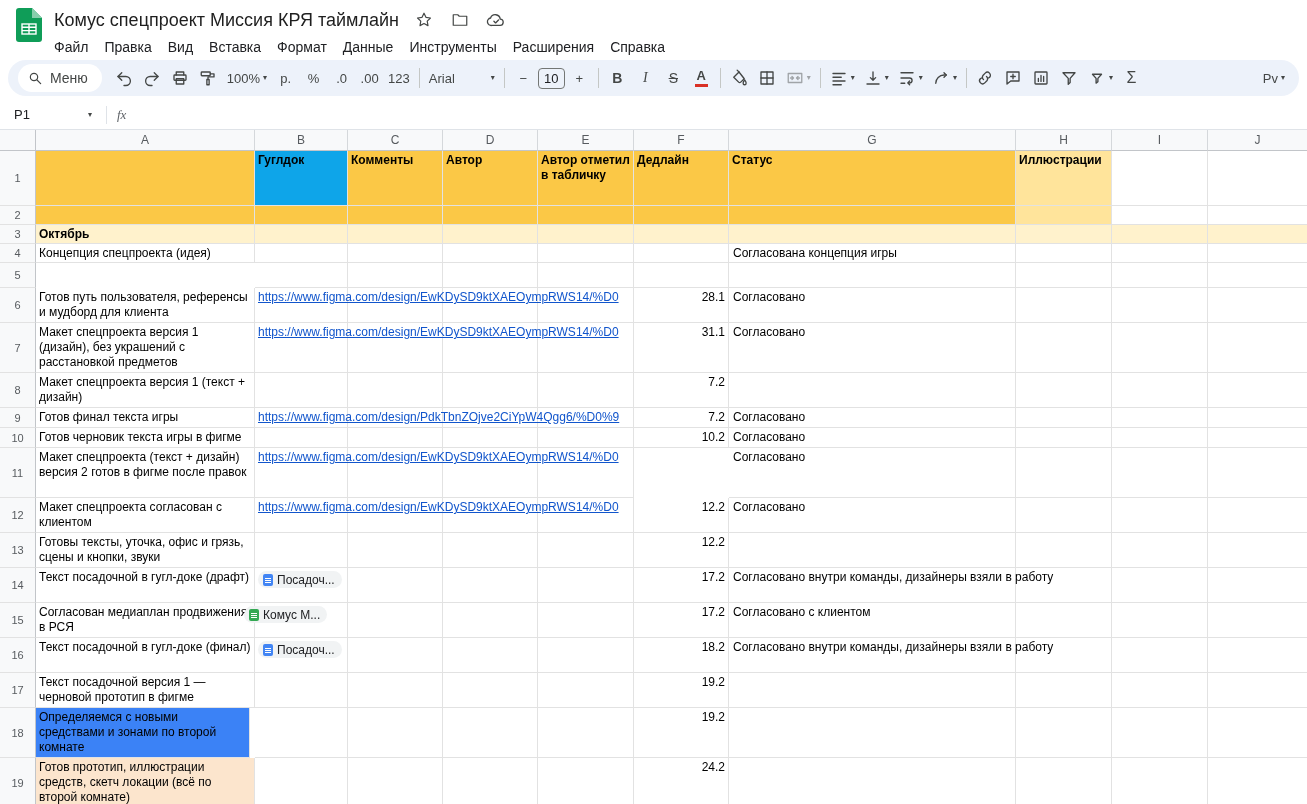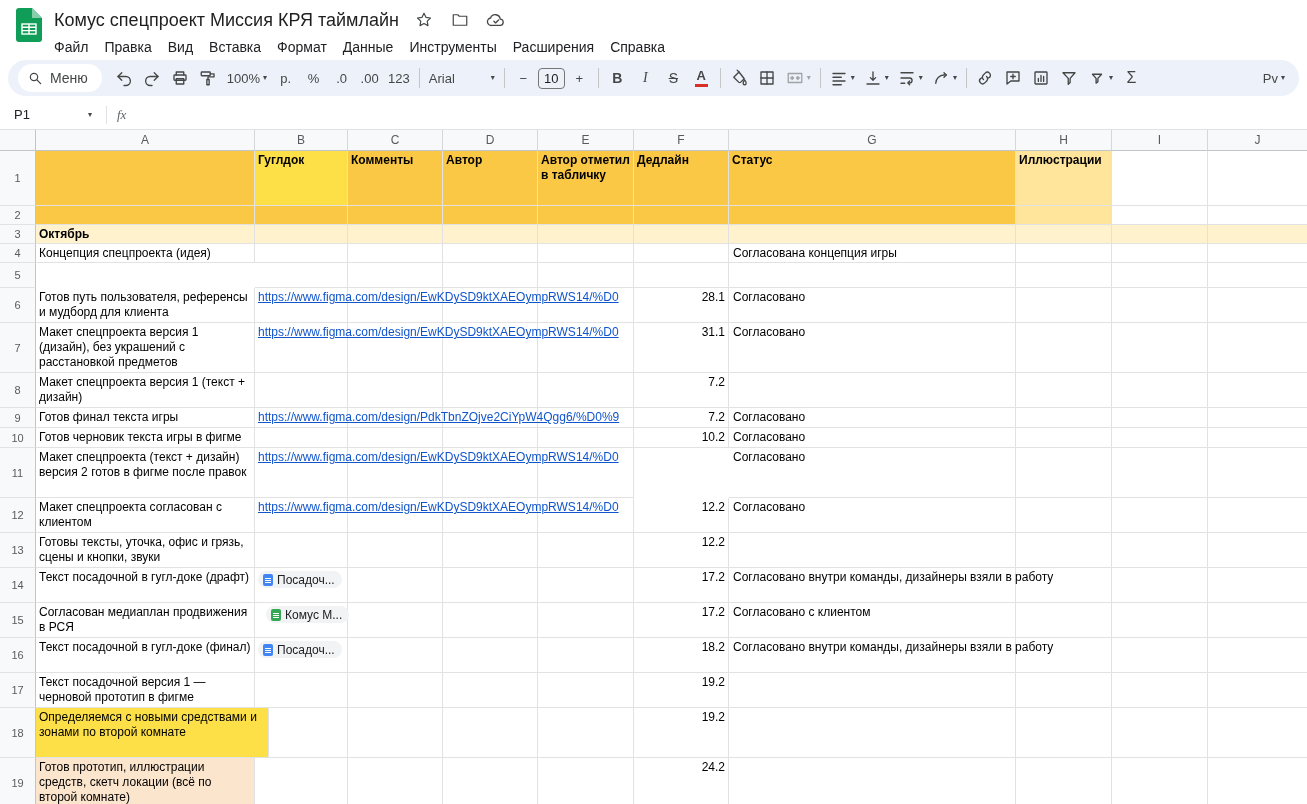--- a/index.html
+++ b/index.html
@@ -299,21 +299,21 @@
       <div class="col-h" style="width: 287px;">G</div>
       <div class="col-h" style="width: 96px;">H</div>
       <div class="col-h" style="width: 96px;">I</div>
       <div class="col-h" style="width: 100px;">J</div>
     </div>
   <div>
       <div class="grid-row" style="height: 55px;">
         <div class="row-h">1</div>
         <div class="row-cells" style="width: 1272px; height: 55px;">
           <div class="cell" style="left: 0px; width: 219px; height: 55px; background: rgb(251, 200, 70);"></div>
-          <div class="cell hd" style="left: 219px; width: 93px; height: 55px; background: #fde047;">Гуглдок</div>
+          <div class="cell hd" style="left: 219px; width: 93px; height: 55px; background: #0ea5e9;">Гуглдок</div>
           <div class="cell hd" style="left: 407px; width: 95px; height: 55px; background: rgb(251, 200, 70);">Автор</div>
           <div class="cell hd" style="left: 312px; width: 95px; height: 55px; background: rgb(251, 200, 70);">Комменты</div>
           <div class="cell hd" style="left: 502px; width: 96px; height: 55px; background: rgb(251, 200, 70);">Автор отметил в табличку</div>
           <div class="cell hd" style="left: 598px; width: 95px; height: 55px; background: rgb(251, 200, 70);">Дедлайн</div>
           <div class="cell hd" style="left: 693px; width: 287px; height: 55px; background: rgb(251, 200, 70);">Статус</div>
           <div class="cell hd" style="left: 980px; width: 96px; height: 55px; background: rgb(255, 228, 155);">Иллюстрации</div>
           <div class="cell" style="left: 1076px; width: 96px; height: 55px;"></div>
           <div class="cell" style="left: 1172px; width: 100px; height: 55px;"></div>
         </div>
       </div>
@@ -533,21 +533,21 @@
           <div class="cell" style="left: 0px; width: 219px; height: 35px;">Согласован медиаплан продвижения в РСЯ</div>
           <div class="cell" style="left: 219px; width: 93px; height: 35px;"></div>
           <div class="cell" style="left: 312px; width: 95px; height: 35px;"></div>
           <div class="cell" style="left: 407px; width: 95px; height: 35px;"></div>
           <div class="cell" style="left: 502px; width: 96px; height: 35px;"></div>
           <div class="cell num" style="left: 598px; width: 95px; height: 35px;">17.2</div>
           <div class="cell" style="left: 693px; width: 287px; height: 35px;"></div>
           <div class="cell" style="left: 980px; width: 96px; height: 35px;"></div>
           <div class="cell" style="left: 1076px; width: 96px; height: 35px;"></div>
           <div class="cell" style="left: 1172px; width: 100px; height: 35px;"></div>
-          <span class="chip" style="left: 230px;">
+          <span class="chip" style="left: 208px;">
             <span class="chip-ico sheets"></span>
             <span class="chip-label">Комус М...</span>
           </span>
           <div class="overlay-g" style="left: 693px; width: 579px;">Согласовано с клиентом</div>
         </div>
       </div>
       <div class="grid-row" style="height: 35px;">
         <div class="row-h">16</div>
         <div class="row-cells" style="width: 1272px; height: 35px;">
           <div class="cell" style="left: 0px; width: 219px; height: 35px;">Текст посадочной в гугл-доке (финал)</div>
@@ -578,21 +578,21 @@
           <div class="cell num" style="left: 598px; width: 95px; height: 35px;">19.2</div>
           <div class="cell" style="left: 693px; width: 287px; height: 35px;"></div>
           <div class="cell" style="left: 980px; width: 96px; height: 35px;"></div>
           <div class="cell" style="left: 1076px; width: 96px; height: 35px;"></div>
           <div class="cell" style="left: 1172px; width: 100px; height: 35px;"></div>
         </div>
       </div>
       <div class="grid-row" style="height: 50px;">
         <div class="row-h">18</div>
         <div class="row-cells" style="width: 1272px; height: 50px;">
-          <div class="cell" style="left: 0px; width: 233px; height: 50px; background: #fde047;">Определяемся с новыми средствами и зонами по второй комнате</div>
+          <div class="cell" style="left: 0px; width: 214px; height: 50px; background: #3b82f6;">Определяемся с новыми средствами и зонами по второй комнате</div>
           <div class="cell" style="left: 219px; width: 93px; height: 50px;"></div>
           <div class="cell" style="left: 312px; width: 95px; height: 50px;"></div>
           <div class="cell" style="left: 407px; width: 95px; height: 50px;"></div>
           <div class="cell" style="left: 502px; width: 96px; height: 50px;"></div>
           <div class="cell num" style="left: 598px; width: 95px; height: 50px;">19.2</div>
           <div class="cell" style="left: 693px; width: 287px; height: 50px;"></div>
           <div class="cell" style="left: 980px; width: 96px; height: 50px;"></div>
           <div class="cell" style="left: 1076px; width: 96px; height: 50px;"></div>
           <div class="cell" style="left: 1172px; width: 100px; height: 50px;"></div>
         </div>

